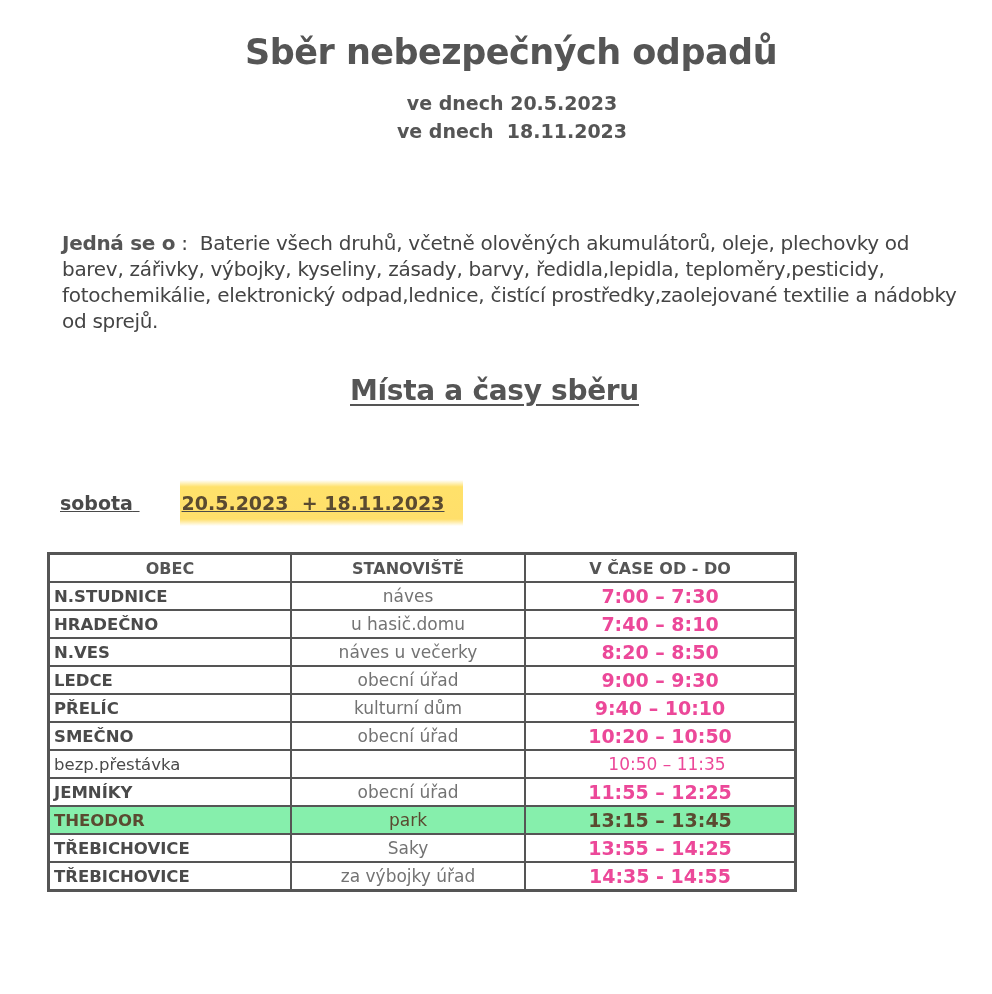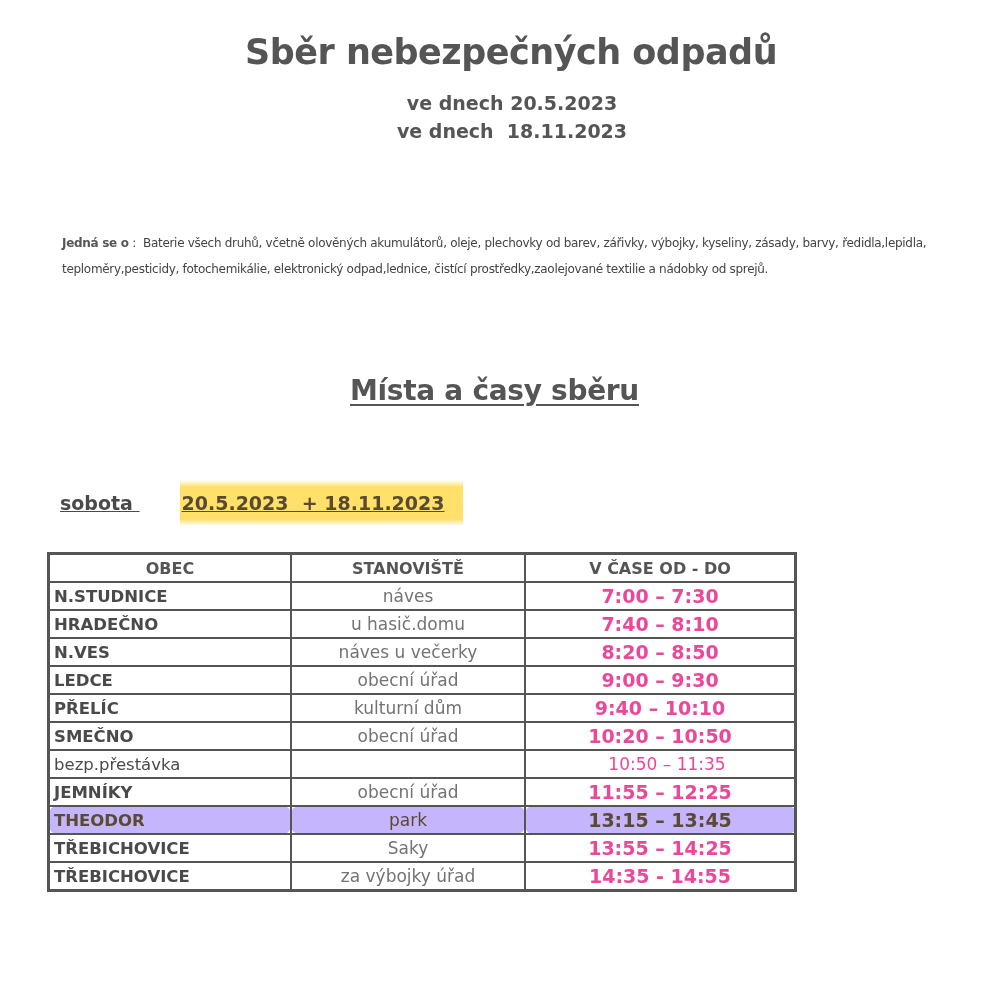--- a/index.html
+++ b/index.html
@@ -5,39 +5,39 @@
   html, body { margin: 0; padding: 0; background: #ffffff; }
   body { width: 992px; height: 994px; position: relative; overflow: hidden;
          font-family: "DejaVu Sans", "Liberation Sans", sans-serif; color: #4a4a4a; }
   .title { position: absolute; left: 0; width: 1022px; top: 32px; text-align: center;
            font-size: 35px; font-weight: bold; color: #555; letter-spacing: -0.5px; }
   .sub { position: absolute; left: 0; width: 1024px; text-align: center;
          font-size: 19px; font-weight: bold; color: #555; }
   .sub1 { top: 92px; }
   .sub2 { top: 120px; }
   .intro { position: absolute; left: 62px; top: 230px; width: 900px;
-           font-size: 12px; line-height: 26px; color: #444; letter-spacing: -0.3px; }
+           font-size: 20px; line-height: 26px; color: #444; letter-spacing: -0.3px; }
   .intro .lead { font-weight: bold; color: #555; }
   .section { position: absolute; left: 350px; top: 374px; font-size: 28px; font-weight: bold;
              color: #555; text-decoration: underline; text-underline-offset: 4px; letter-spacing: -0.3px; }
   .dateline { position: absolute; left: 60px; top: 492px; font-size: 19px; font-weight: bold;
               color: #4a4a4a; text-decoration: underline; }
   .dateline .hl { background: linear-gradient(180deg, rgba(255,224,90,0.0) 0%, rgba(255,220,80,0.85) 15%, rgba(255,215,70,0.8) 85%, rgba(255,224,90,0) 100%);
                   padding: 12px 18px 12px 2px; margin-left: -2px; color: #5a4a30; }
   table.sched { position: absolute; left: 47px; top: 552px; border-collapse: collapse;
                 border: 3px solid #555; }
   table.sched td, table.sched th { border: 2px solid #555; height: 26px; padding: 0 4px; }
   table.sched th { font-size: 16px; font-weight: bold; color: #555; text-align: center; }
   .c1 { width: 232px; text-align: left; font-weight: bold; font-size: 16.5px; color: #4a4a4a; }
   .c2 { width: 224px; text-align: center; font-size: 17px; color: #737373; }
   .c3 { width: 246px; text-align: center; font-weight: bold; font-size: 19px; color: #ec4899; }
   tr.plain .c1 { font-weight: normal; border-radius: 6px; }
   tr.plain .c3 { font-weight: normal; font-size: 17px; padding-left: 18px; }
   tr.hl td { background: #fbdc6a; color: #5a4a30; }
-  tr.hl2 td { background: #c4b5fd; color: #5a4a30; border-radius: 8px; }
+  tr.hl2 td { background: #86efac; color: #5a4a30; }
 </style>
 </head>
 <body>
 
 <div class="title">Sběr nebezpečných odpadů</div>
 <div class="sub sub1">ve dnech 20.5.2023</div>
 <div class="sub sub2" style="white-space:pre;">ve dnech  18.11.2023</div>
 
 <div class="intro">
   <span class="lead">Jedná se o</span><span style="white-space:pre;"> : </span>

